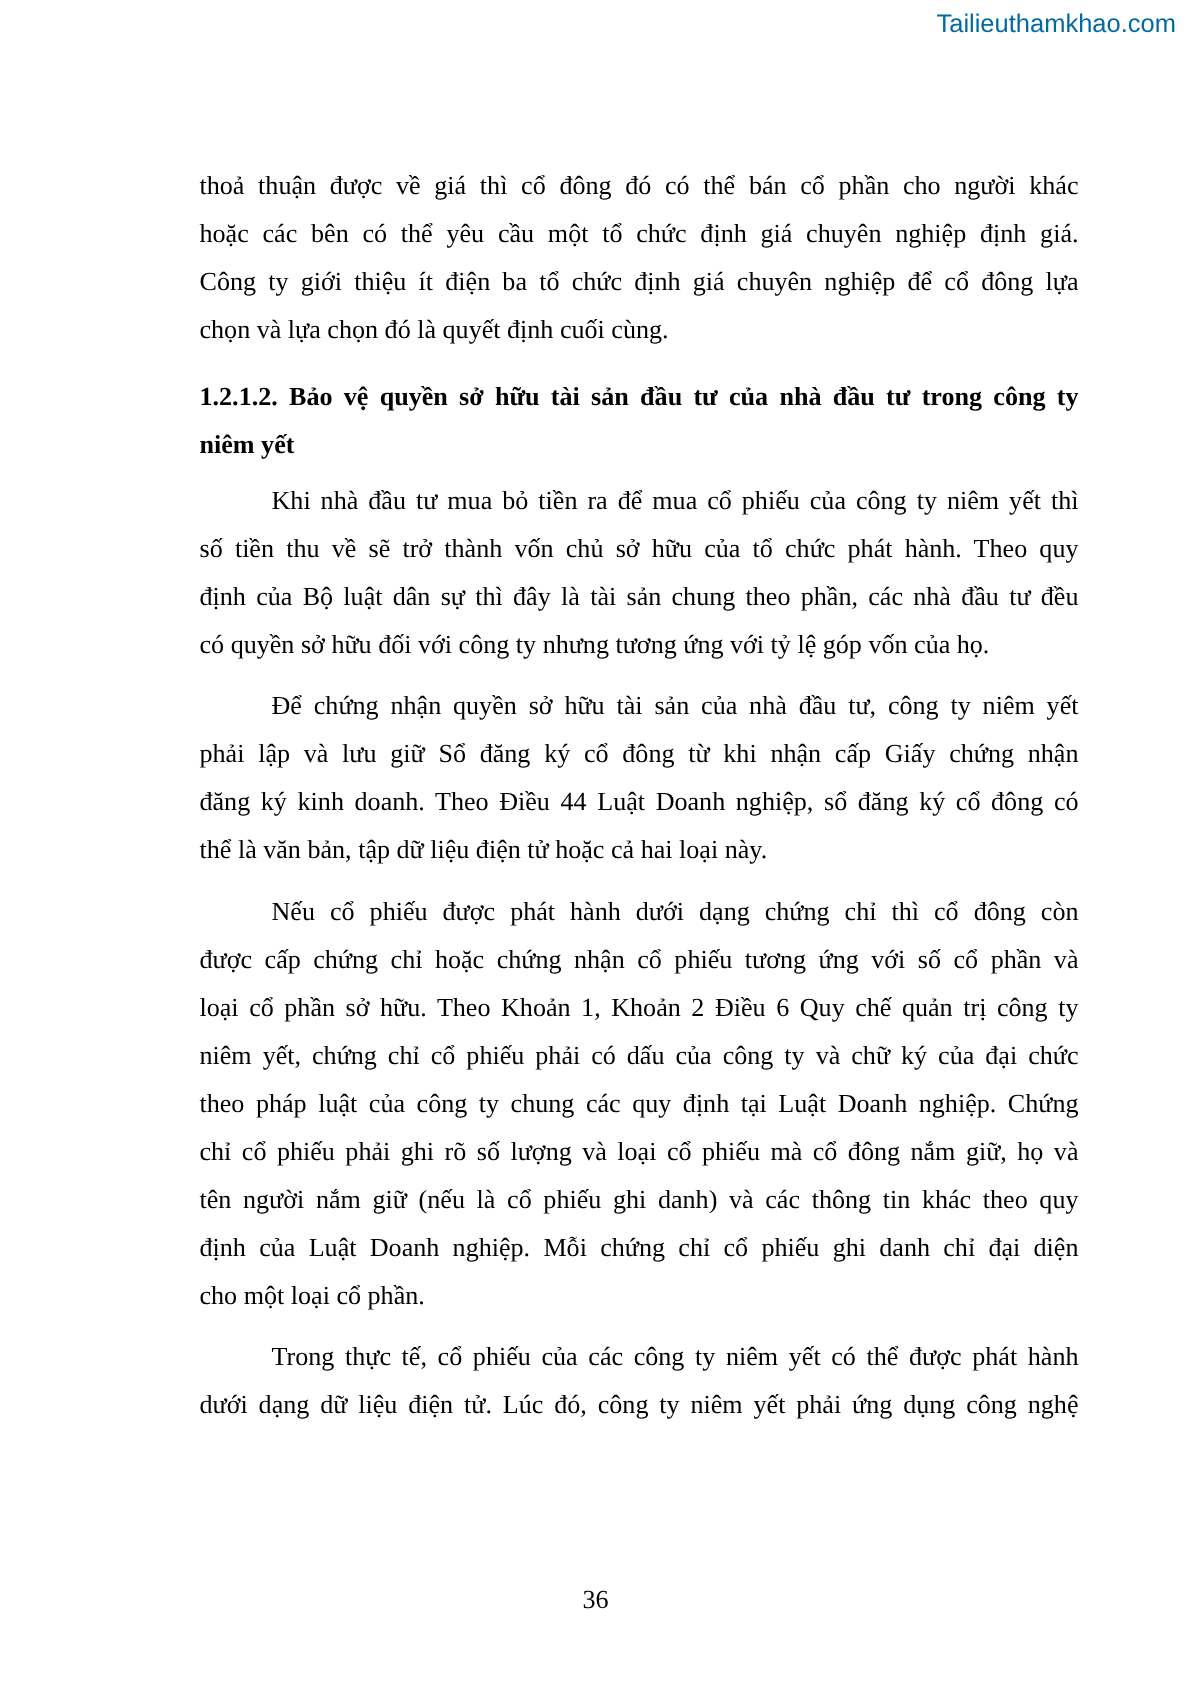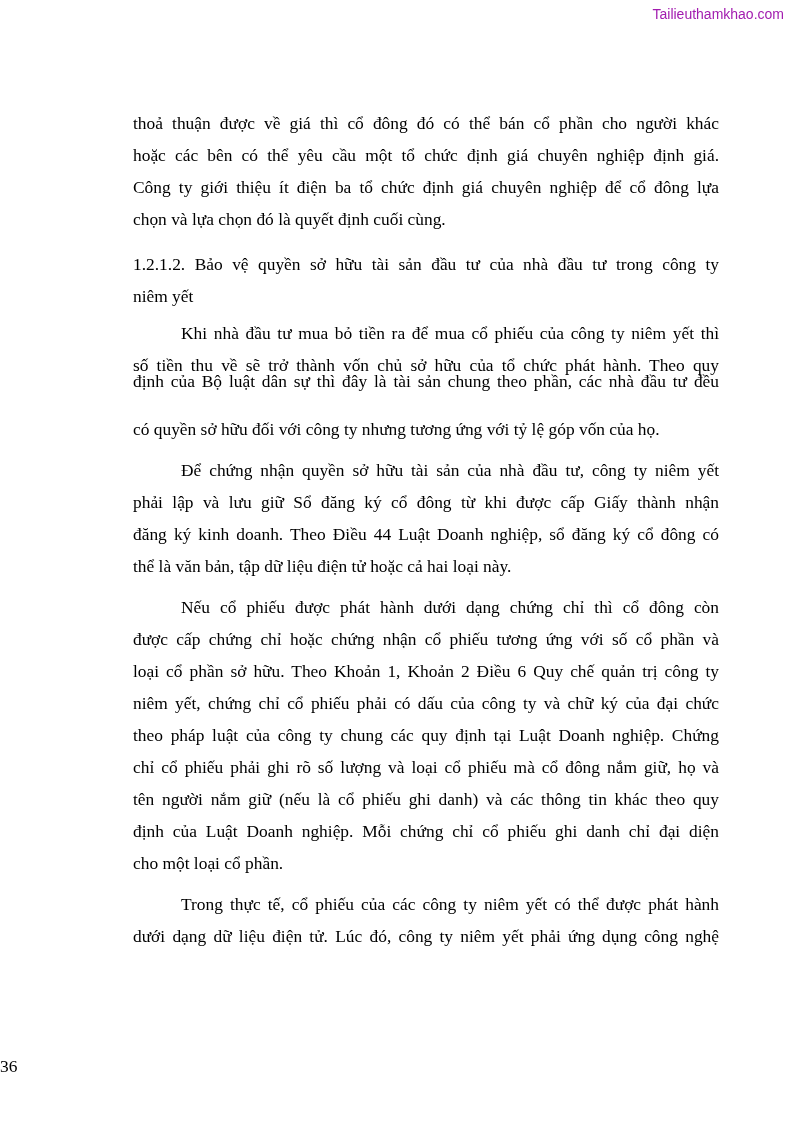--- a/index.html
+++ b/index.html
@@ -1,48 +1,48 @@
 <!DOCTYPE html>
 <html><head>
   <meta charset="utf-8">
   <style>
     html, body { margin: 0; padding: 0; background: #ffffff; }
     body { width: 794px; height: 1123px; position: relative; overflow: hidden;
            font-family: "Liberation Serif", "DejaVu Serif", serif; color: #000; }
     .watermark { position: absolute; top: 6px; right: 10px; font-family: "Liberation Sans", "DejaVu Sans", sans-serif;
-                 font-size: 14px; color: #a21caf; letter-spacing: 0px; }
+                 font-size: 17px; color: #0369a1; letter-spacing: 0px; }
     .page { position: absolute; left: 133px; top: 112px; width: 586px; }
     .line { position: absolute; left: 0; width: 586px; font-size: 17.4px; line-height: 22px; white-space: nowrap;
             text-align: justify; text-align-last: justify; }
     .line.last { text-align-last: left; }
     .line.indent { padding-left: 48px; width: 538px; }
-    .bold { font-weight: normal; }
-    .pagenum { position: absolute; left: 0; width: 794px; top: 1056px; text-align: left; font-size: 17.4px; }
+    .bold { font-weight: bold; }
+    .pagenum { position: absolute; left: 0; width: 794px; top: 1056px; text-align: center; font-size: 17.4px; }
   </style>
 </head>
 <body>
 
 <div class="watermark">Tailieuthamkhao.com</div>
 
 <div class="page">
   <div class="line" style="top:0px">thoả thuận được về giá thì cổ đông đó có thể bán cổ phần cho người khác</div>
   <div class="line" style="top:32px">hoặc các bên có thể yêu cầu một tổ chức định giá chuyên nghiệp định giá.</div>
   <div class="line" style="top:64px">Công ty giới thiệu ít điện ba tổ chức định giá chuyên nghiệp để cổ đông lựa</div>
   <div class="line last" style="top:96px">chọn và lựa chọn đó là quyết định cuối cùng.</div>
 
   <div class="line bold" style="top:141px">1.2.1.2. Bảo vệ quyền sở hữu tài sản đầu tư của nhà đầu tư trong công ty</div>
   <div class="line bold last" style="top:173px">niêm yết</div>
 
   <div class="line indent" style="top:210px">Khi nhà đầu tư mua bỏ tiền ra để mua cổ phiếu của công ty niêm yết thì</div>
   <div class="line" style="top:242px">số tiền thu về sẽ trở thành vốn chủ sở hữu của tổ chức phát hành. Theo quy</div>
-  <div class="line" style="top:258px">định của Bộ luật dân sự thì đây là tài sản chung theo phần, các nhà đầu tư đều</div>
+  <div class="line" style="top:274px">định của Bộ luật dân sự thì đây là tài sản chung theo phần, các nhà đầu tư đều</div>
   <div class="line last" style="top:306px">có quyền sở hữu đối với công ty nhưng tương ứng với tỷ lệ góp vốn của họ.</div>
 
   <div class="line indent" style="top:347px">Để chứng nhận quyền sở hữu tài sản của nhà đầu tư, công ty niêm yết</div>
-  <div class="line" style="top:379px">phải lập và lưu giữ Sổ đăng ký cổ đông từ khi được cấp Giấy thành nhận</div>
+  <div class="line" style="top:379px">phải lập và lưu giữ Sổ đăng ký cổ đông từ khi nhận cấp Giấy chứng nhận</div>
   <div class="line" style="top:411px">đăng ký kinh doanh. Theo Điều 44 Luật Doanh nghiệp, sổ đăng ký cổ đông có</div>
   <div class="line last" style="top:443px">thể là văn bản, tập dữ liệu điện tử hoặc cả hai loại này.</div>
 
   <div class="line indent" style="top:484px">Nếu cổ phiếu được phát hành dưới dạng chứng chỉ thì cổ đông còn</div>
   <div class="line" style="top:516px">được cấp chứng chỉ hoặc chứng nhận cổ phiếu tương ứng với số cổ phần và</div>
   <div class="line" style="top:548px">loại cổ phần sở hữu. Theo Khoản 1, Khoản 2 Điều 6 Quy chế quản trị công ty</div>
   <div class="line" style="top:580px">niêm yết, chứng chỉ cổ phiếu phải có dấu của công ty và chữ ký của đại chức</div>
   <div class="line" style="top:612px">theo pháp luật của công ty chung các quy định tại Luật Doanh nghiệp. Chứng</div>
   <div class="line" style="top:644px">chỉ cổ phiếu phải ghi rõ số lượng và loại cổ phiếu mà cổ đông nắm giữ, họ và</div>
   <div class="line" style="top:676px">tên người nắm giữ (nếu là cổ phiếu ghi danh) và các thông tin khác theo quy</div>

